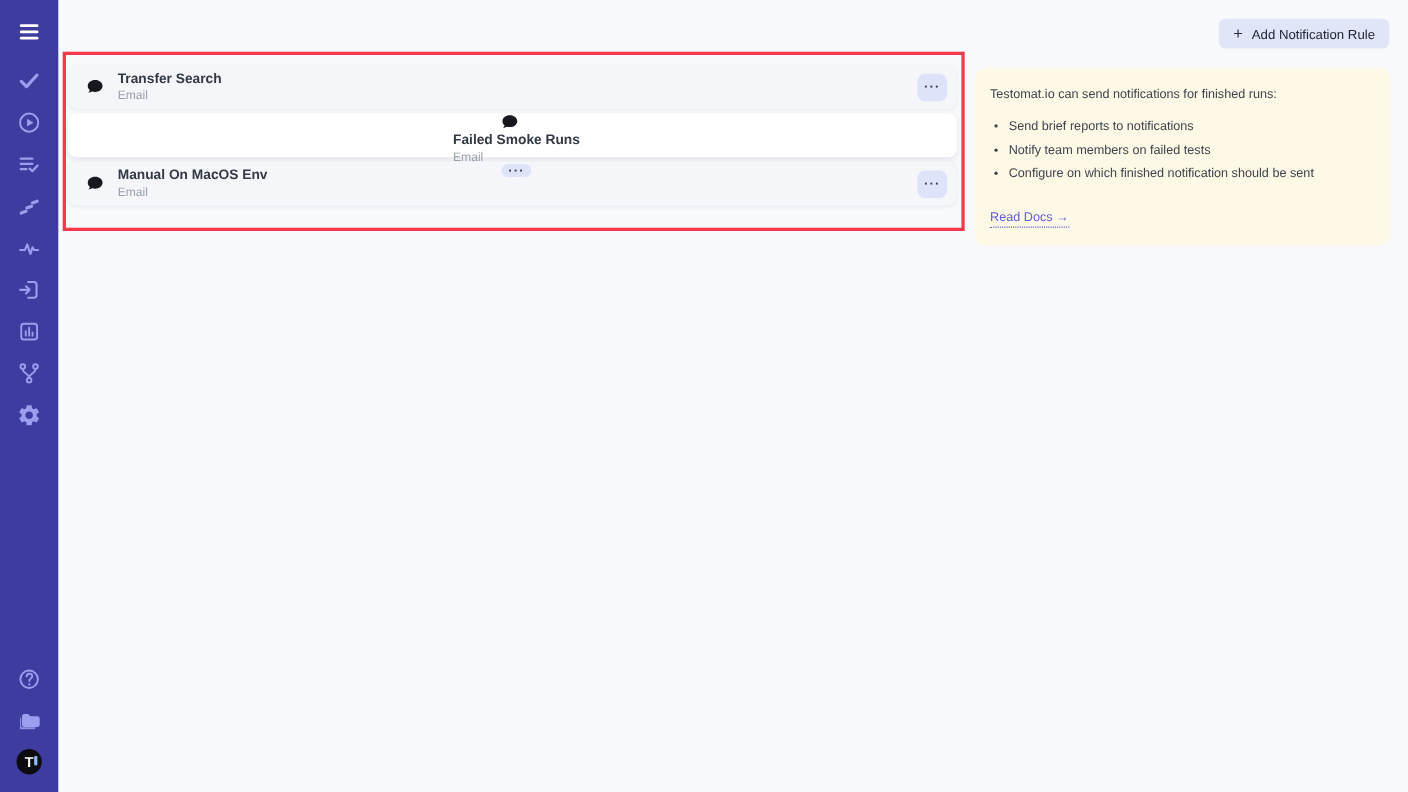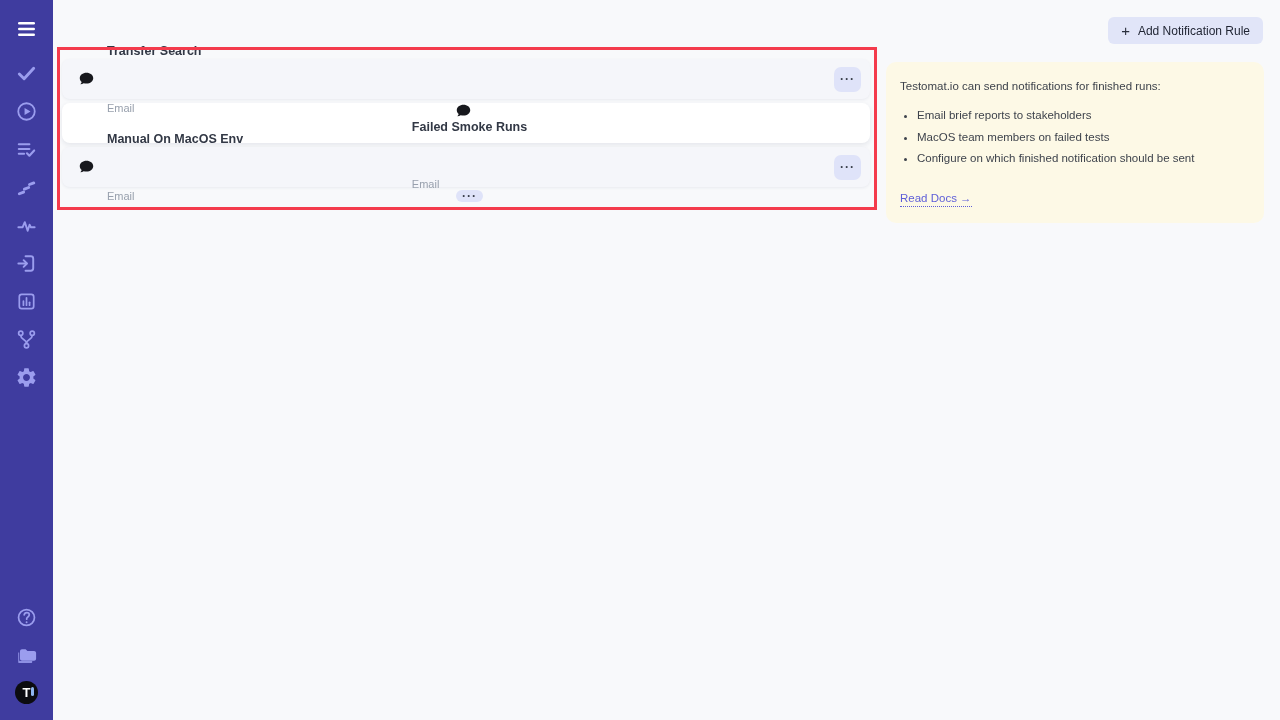--- a/index.html
+++ b/index.html
@@ -54,21 +54,21 @@
   
   .rules-list { position:absolute; left:62px; top:59px; width:808px; }
   .rule-row {
     height:40px; margin-bottom:4px; border-radius:8px;
     background:var(--row-alt-bg,#f5f6fa);
     box-shadow:0 1px 3px rgba(35,45,80,0.07);
     display:flex; align-items:center; padding:0 9px 0 16px; cursor:pointer;
   }
   .rule-row.active { background:var(--row-active-bg,#ffffff); box-shadow:0 2px 5px rgba(35,45,80,0.09);flex-direction:column; }
   .bubble { width:17px; height:17px; margin-right:12px; flex:0 0 auto; }
-  .rule-text { display:flex; flex-direction:column;gap:41px; }
+  .rule-text { display:flex; flex-direction:column; }
   .rule-title { font-size:12.5px; font-weight:600; color:var(--row-title-color,#323845); line-height:1.2; }
   .rule-sub { font-size:11px; color:var(--row-sub-color,#98a0ad); margin-top:2px; line-height:1.1; }
   .row-spacer { flex:1; }
   .more-btn {
     width:27px; height:25px; border:none; border-radius:7px;
     background:var(--more-btn-bg,#dfe3f9); color:#3a3f4b;
     font-family:inherit; font-size:12px; font-weight:700; letter-spacing:1px;
     display:flex; align-items:center; justify-content:center; cursor:pointer; line-height:1;
   }
 
@@ -261,20 +261,20 @@
       </div>
       <div class="row-spacer"></div>
       <button class="more-btn">···</button>
     </div>
 
   </div>
 
   <div class="info-panel">
     <div class="info-intro">Testomat.io can send notifications for finished runs:</div>
     <ul class="info-bullets">
-      <li>Email brief reports to stakeholders</li>
-      <li>MacOS team members on failed tests</li>
+      <li>Send brief reports to notifications</li>
+      <li>Notify team members on failed tests</li>
       <li>Configure on which finished notification should be sent</li>
     </ul>
     <a class="read-docs">Read Docs →</a>
   </div>
 
 </div>
 
 </body></html>

